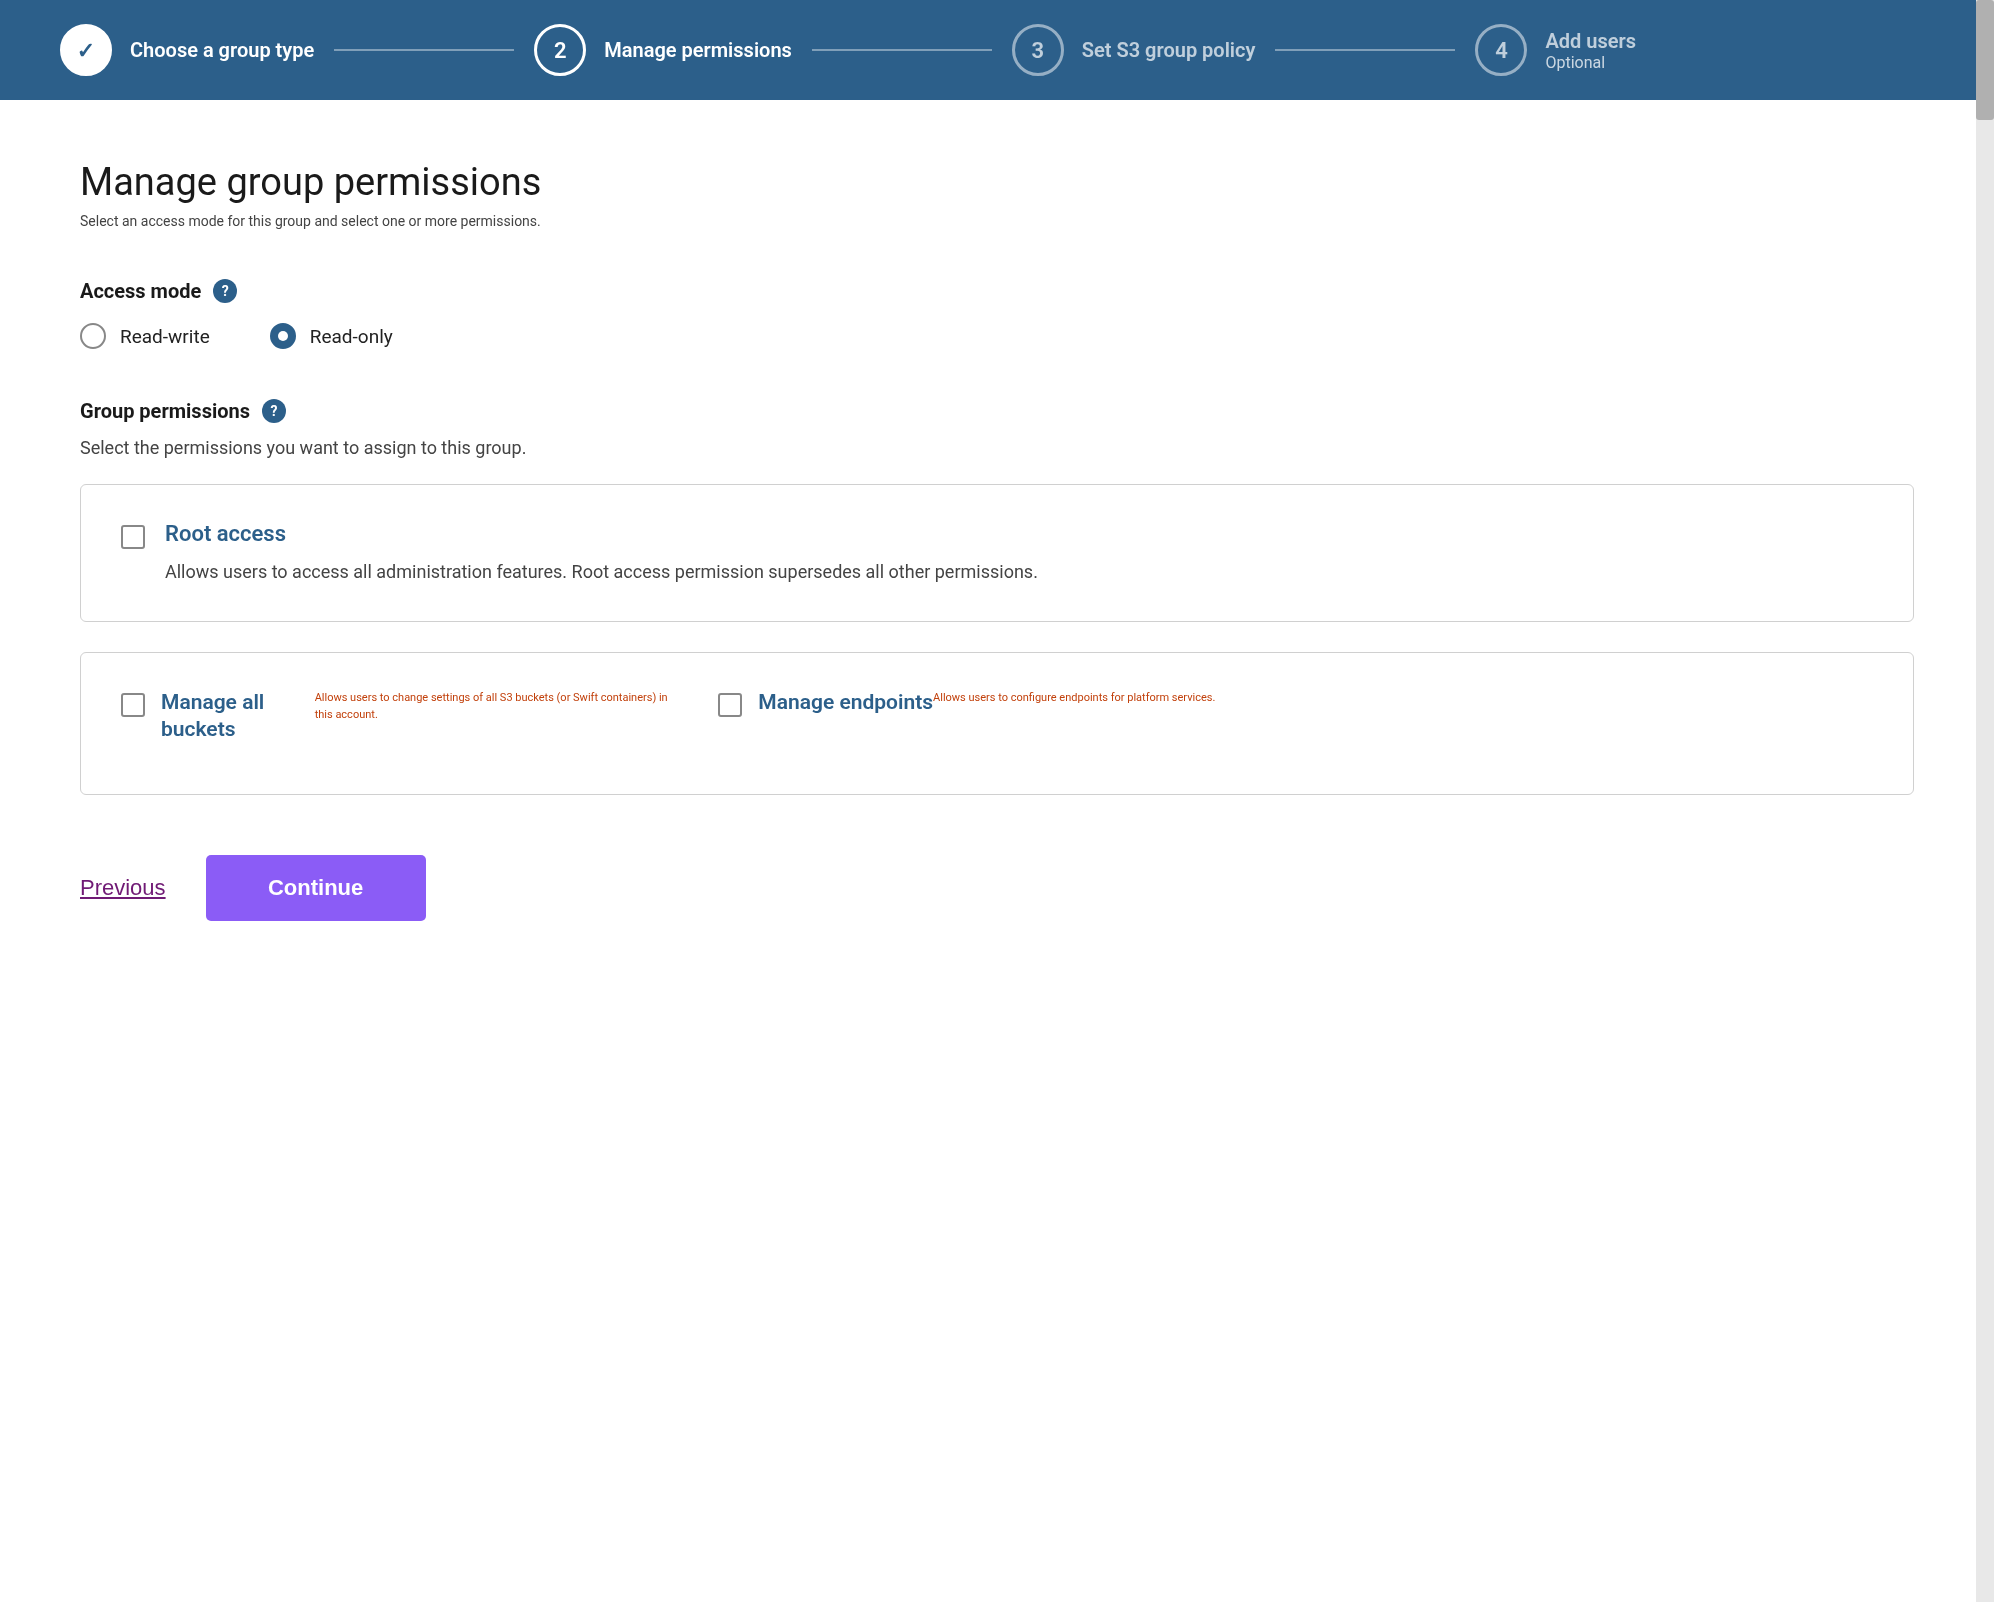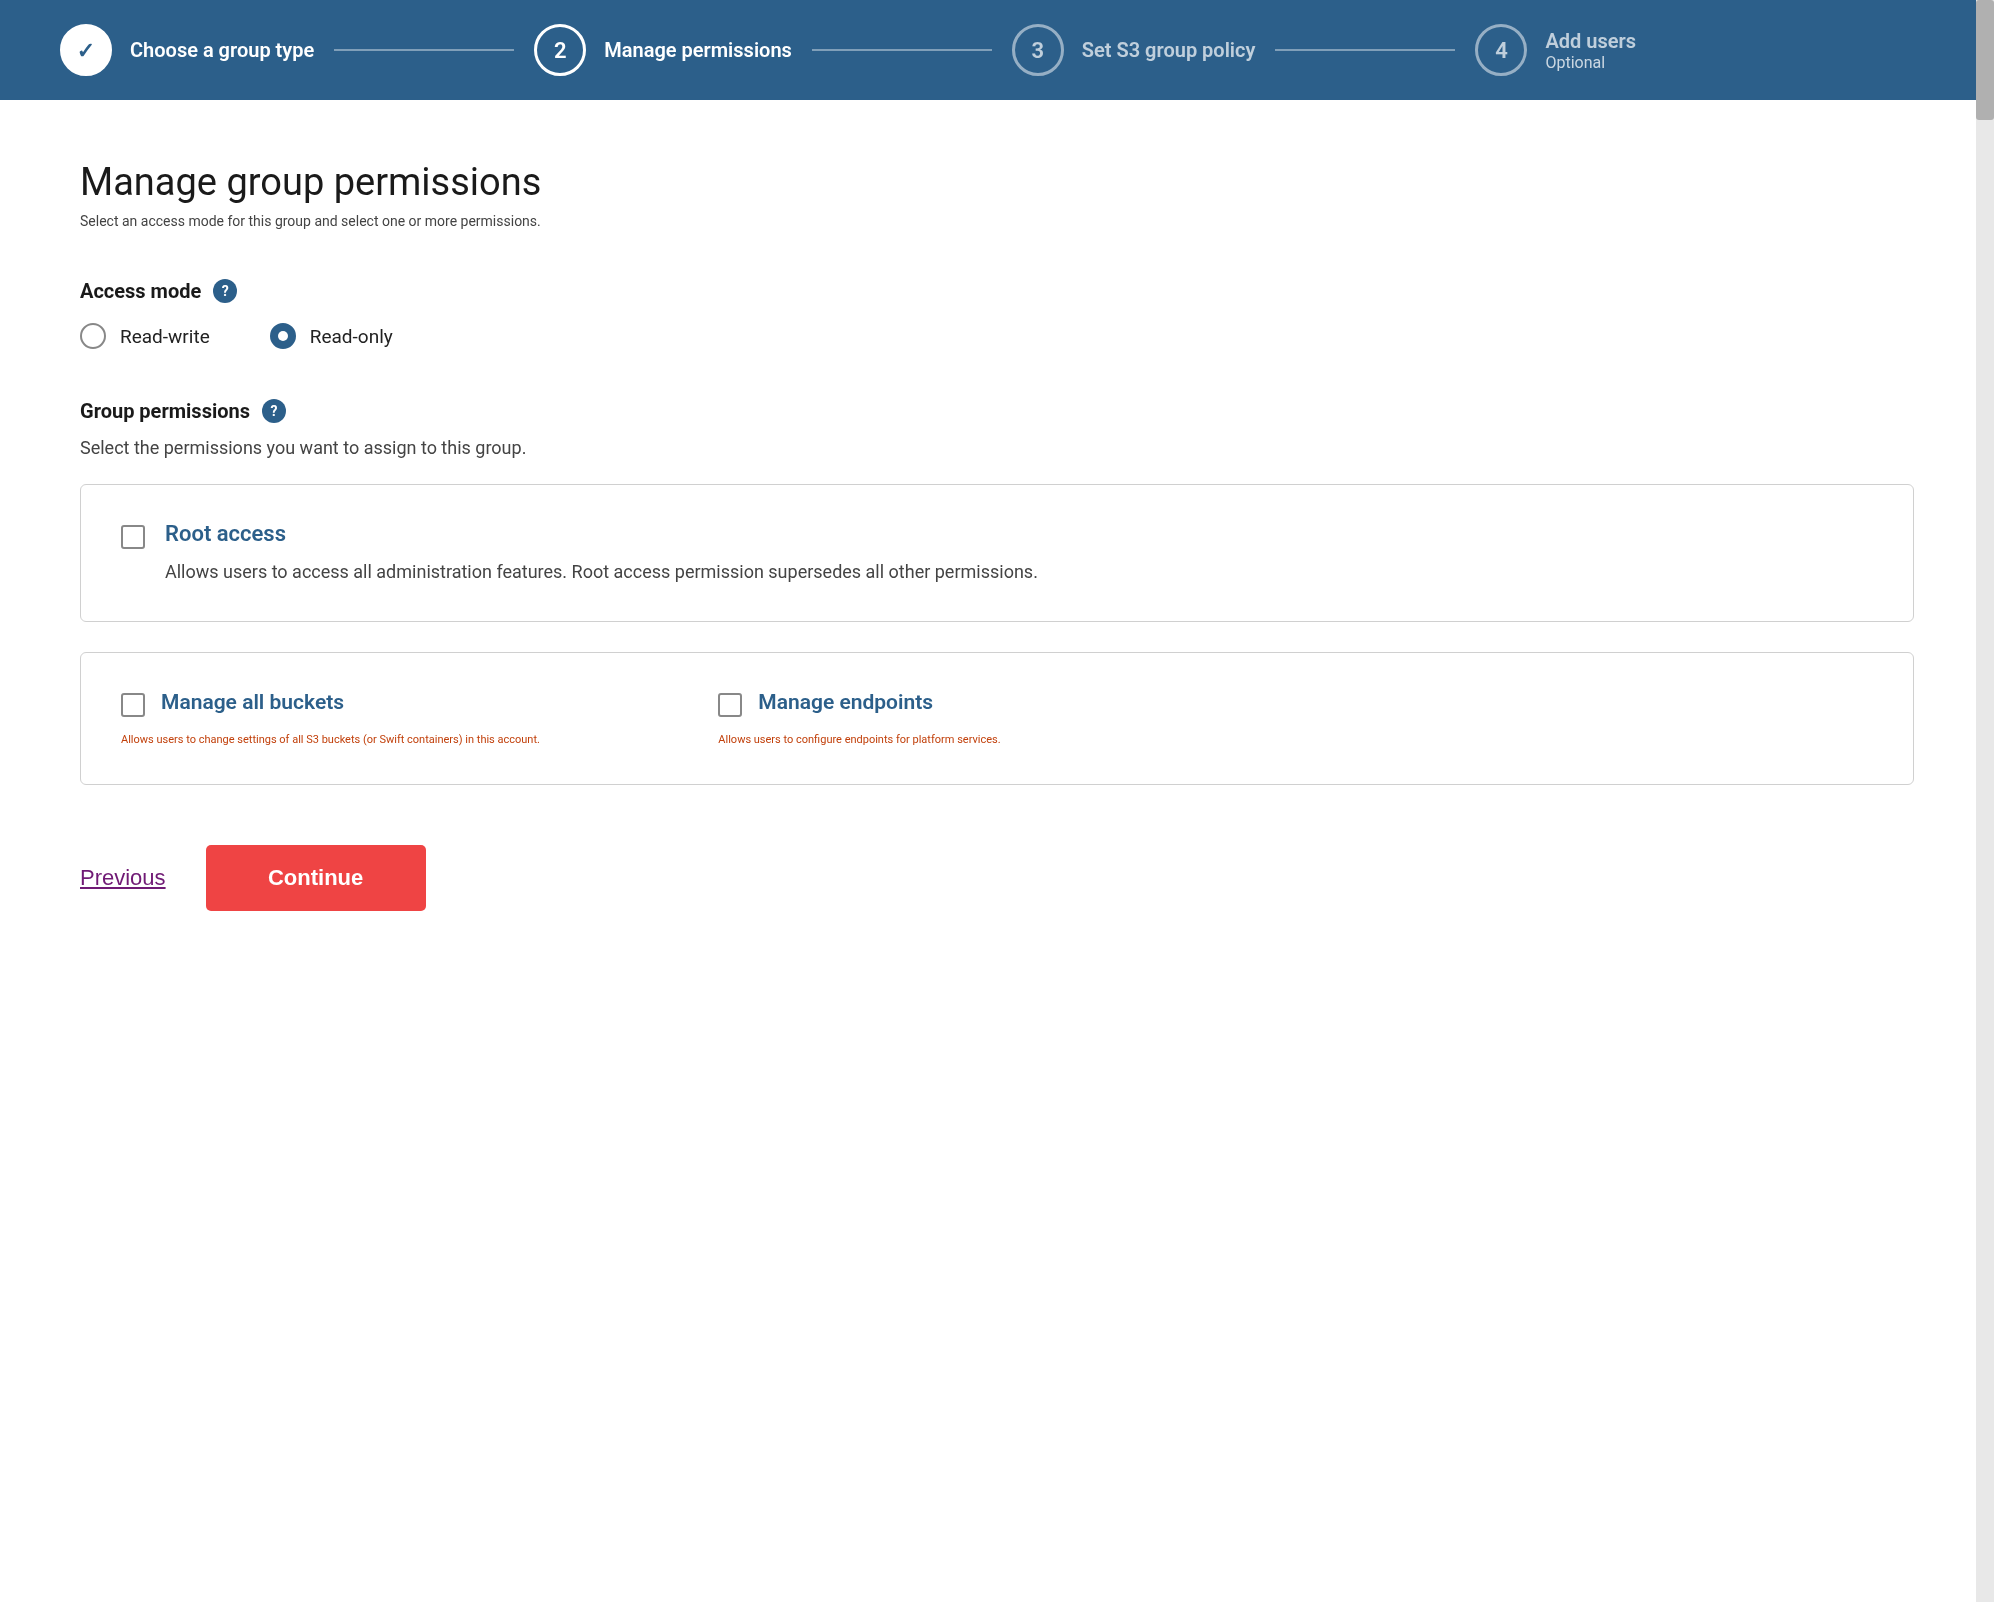--- a/index.html
+++ b/index.html
@@ -235,21 +235,21 @@
       border-radius: 6px;
       padding: 36px 40px;
       margin-bottom: 60px;
       display: grid;
       grid-template-columns: 1fr 1fr 1fr;
       gap: 40px;
     }
 
     .perm-col {
       display: flex;
-      flex-direction: column;
+      flex-direction: row;
       gap: 0;
     }
 
     .perm-col-header {
       display: flex;
       align-items: flex-start;
       gap: 16px;
       margin-bottom: 14px;
     }
 
@@ -280,21 +280,21 @@
       color: #701a75;
       background: none;
       border: none;
       cursor: pointer;
       padding: 0;
       font-weight: 400;
       text-decoration: underline;
     }
 
     .btn-continue {
-      background: #ef4444;
+      background: #8b5cf6;
       color: #fff;
       border: none;
       border-radius: 5px;
       font-size: 22px;
       font-weight: 600;
       padding: 20px 60px;
       cursor: pointer;
       min-width: 220px;
     }
 

